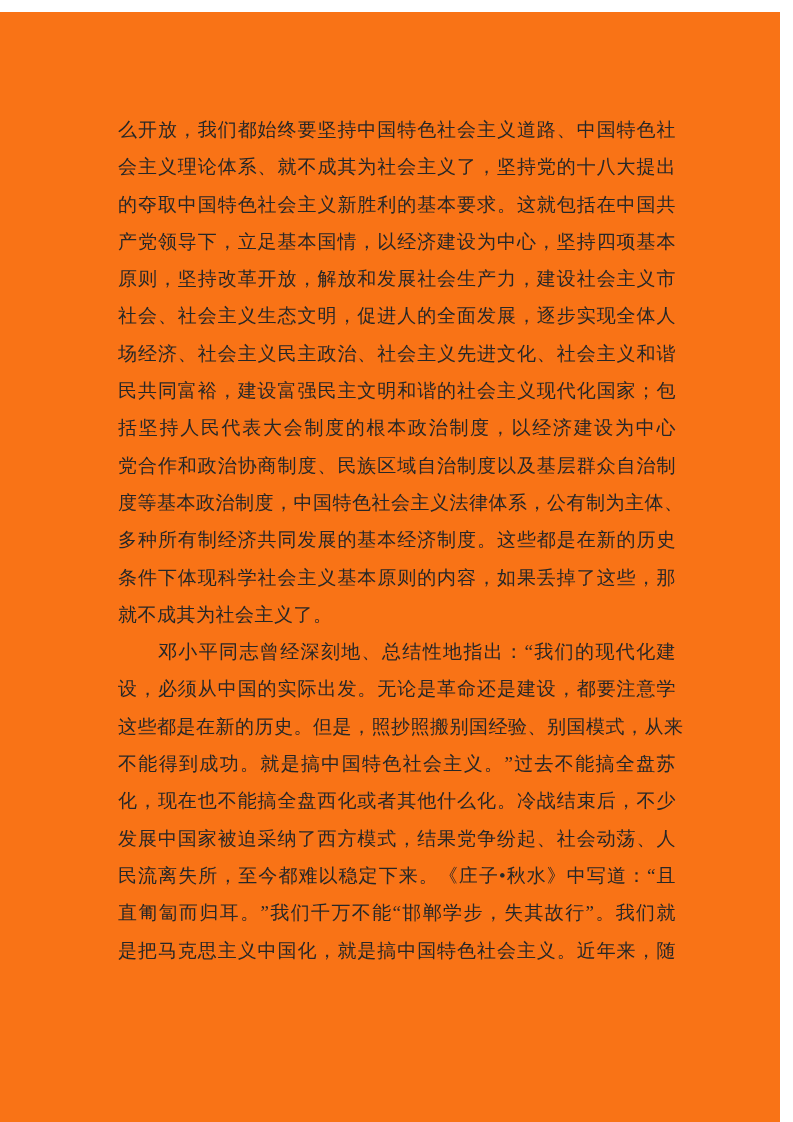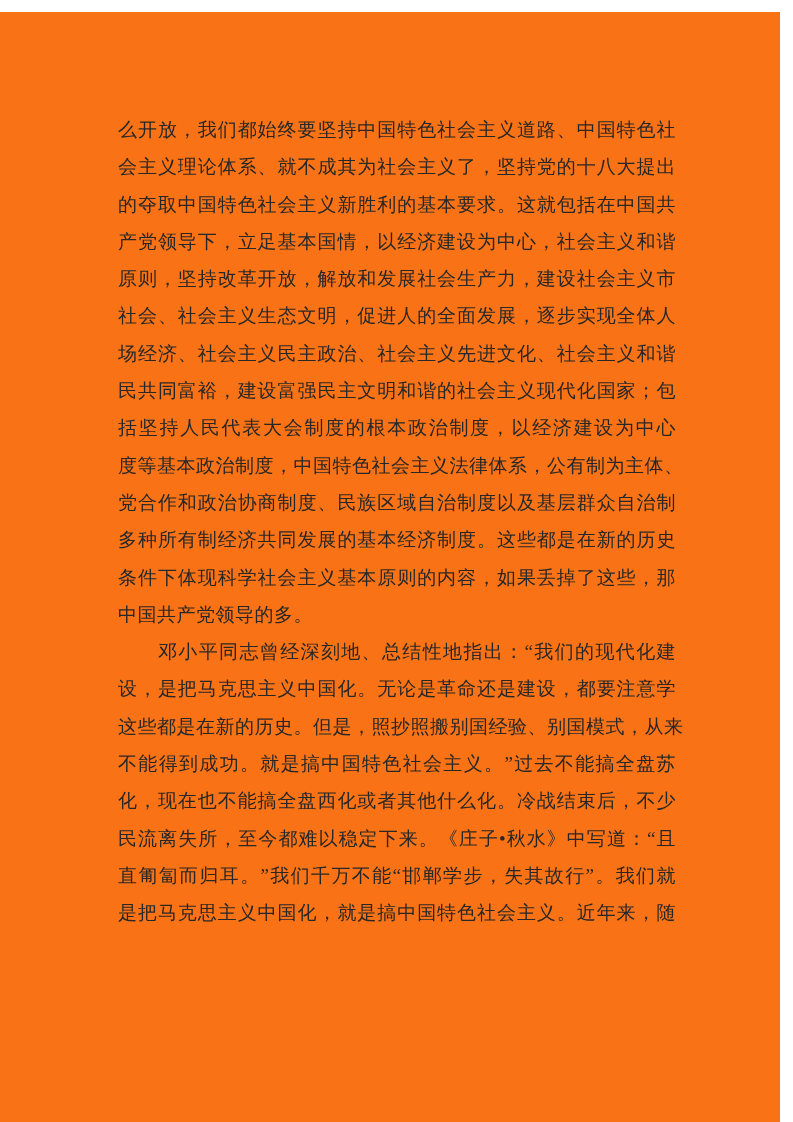--- a/index.html
+++ b/index.html
@@ -49,36 +49,37 @@
 </style>
 </head>
 <body>
 
 <div class="page">
   <div class="text-block" id="text-block" style="color: rgb(39, 39, 39);">
       <div class="paragraph">
         <div class="line">么开放，我们都始终要坚持中国特色社会主义道路、中国特色社</div>
         <div class="line">会主义理论体系、就不成其为社会主义了，坚持党的十八大提出</div>
         <div class="line">的夺取中国特色社会主义新胜利的基本要求。这就包括在中国共</div>
-        <div class="line">产党领导下，立足基本国情，以经济建设为中心，社会主义和谐</div>
+        <div class="line">产党领导下，立足基本国情，以经济建设为中心，坚持四项基本</div>
         <div class="line">原则，坚持改革开放，解放和发展社会生产力，建设社会主义市</div>
         <div class="line">社会、社会主义生态文明，促进人的全面发展，逐步实现全体人</div>
         <div class="line">场经济、社会主义民主政治、社会主义先进文化、社会主义和谐</div>
         <div class="line">民共同富裕，建设富强民主文明和谐的社会主义现代化国家；包</div>
         <div class="line">括坚持人民代表大会制度的根本政治制度，以经济建设为中心</div>
+        <div class="line">党合作和政治协商制度、民族区域自治制度以及基层群众自治制</div>
         <div class="line">度等基本政治制度，中国特色社会主义法律体系，公有制为主体、</div>
-        <div class="line">党合作和政治协商制度、民族区域自治制度以及基层群众自治制</div>
         <div class="line">多种所有制经济共同发展的基本经济制度。这些都是在新的历史</div>
         <div class="line">条件下体现科学社会主义基本原则的内容，如果丢掉了这些，那</div>
-        <div class="line no-justify">中国共产党领导的多。</div>
+        <div class="line no-justify">就不成其为社会主义了。</div>
       </div>
       <div class="paragraph">
         <div class="line indent">邓小平同志曾经深刻地、总结性地指出：“我们的现代化建</div>
-        <div class="line">设，是把马克思主义中国化。无论是革命还是建设，都要注意学</div>
+        <div class="line">设，必须从中国的实际出发。无论是革命还是建设，都要注意学</div>
         <div class="line">这些都是在新的历史。但是，照抄照搬别国经验、别国模式，从来</div>
         <div class="line">不能得到成功。就是搞中国特色社会主义。”过去不能搞全盘苏</div>
         <div class="line">化，现在也不能搞全盘西化或者其他什么化。冷战结束后，不少</div>
+        <div class="line">发展中国家被迫采纳了西方模式，结果党争纷起、社会动荡、人</div>
         <div class="line">民流离失所，至今都难以稳定下来。《庄子•秋水》中写道：“且</div>
         <div class="line">直匍匐而归耳。”我们千万不能“邯郸学步，失其故行”。我们就</div>
         <div class="line">是把马克思主义中国化，就是搞中国特色社会主义。近年来，随</div>
       </div>
     </div>
 </div>
 
 </body></html>

